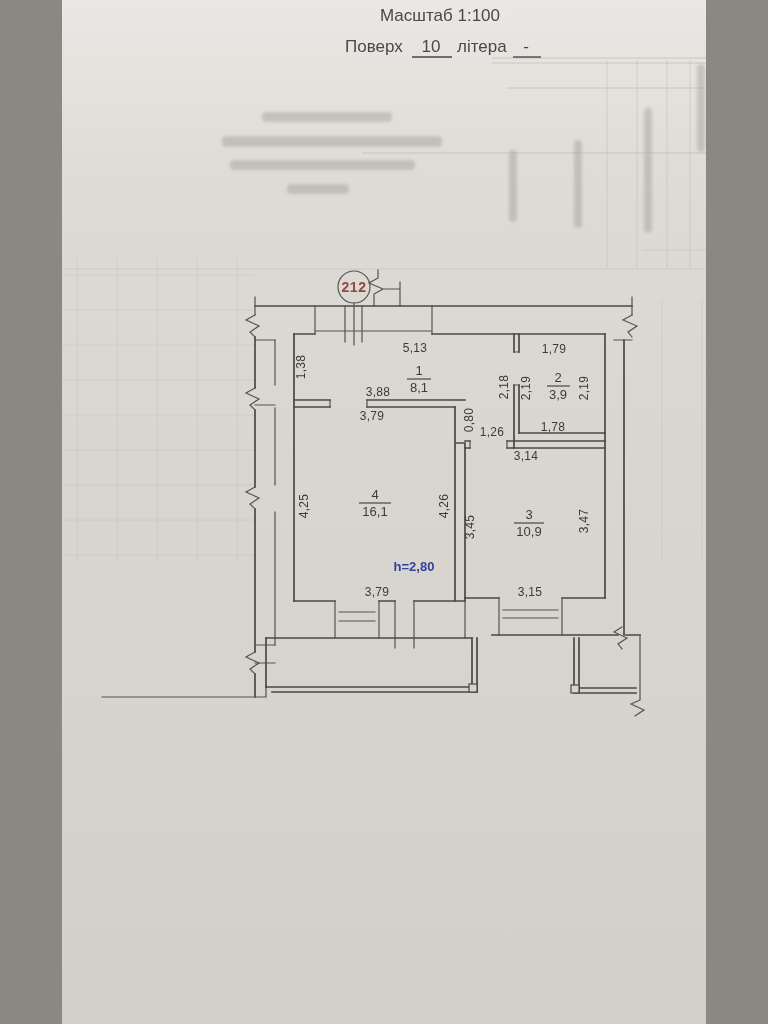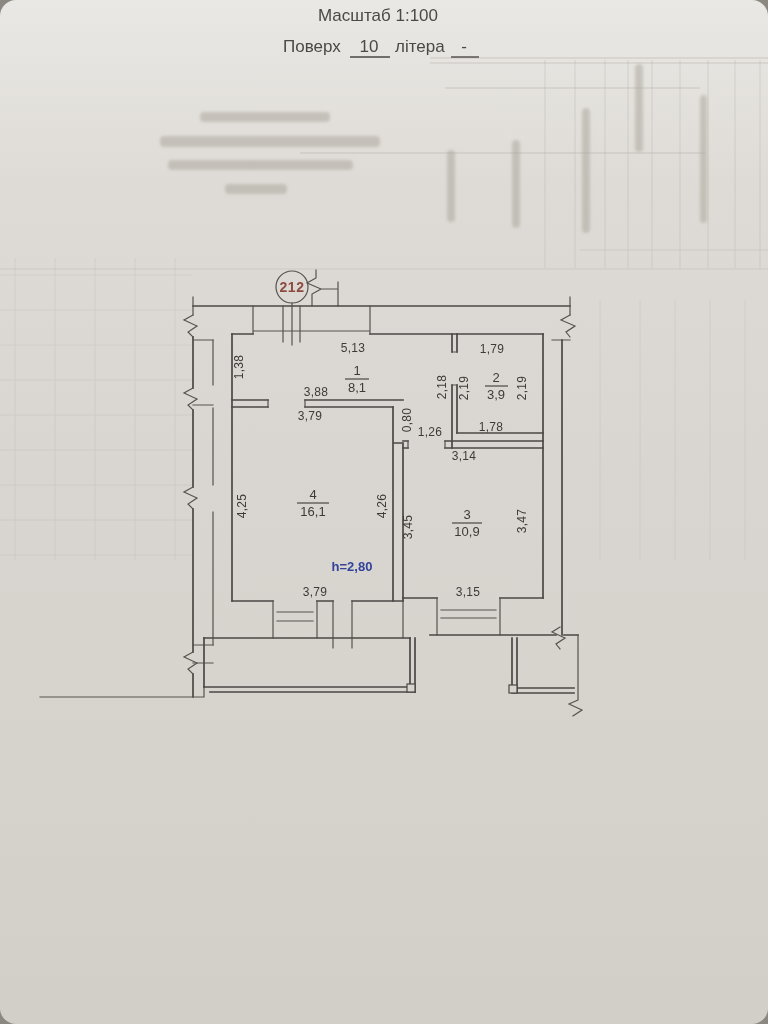--- a/index.html
+++ b/index.html
@@ -1,23 +1,22 @@
 <!DOCTYPE html>
 <html><head>
 <meta charset="utf-8">
 <style>
   html,body{margin:0;padding:0;background:#8a8880;}
   .page{
     position:relative;
-    width:768px;height:1024px;
+    width:644px;height:1024px;
     margin:0 auto;
     background:linear-gradient(180deg,#eae8e4 0%,#dedbd6 18%,#d9d6d1 45%,#d6d3cd 75%,#d2cfc9 100%);
     overflow:hidden;
     font-family:"Liberation Sans",sans-serif;
-    border-radius:16px;
   }
   svg{display:block}
   .ink{stroke:#4b4845;fill:none;stroke-width:1.7;stroke-linecap:square}
   .ink-thin{stroke:#56534f;fill:none;stroke-width:1.2;stroke-linecap:square}
   .dim{fill:#3d3b37;font-size:12px;letter-spacing:.3px}
   .roomnum{fill:#3d3b37;font-size:13px}
   .frac{stroke:#3d3b37;stroke-width:1.1}
   .title-text{fill:#4a4946;font-size:17px}
   .apt{fill:#8e4a40;font-size:14px;font-weight:bold;letter-spacing:.5px}
   .hnote{fill:#33439b;font-size:13px;font-weight:bold}

